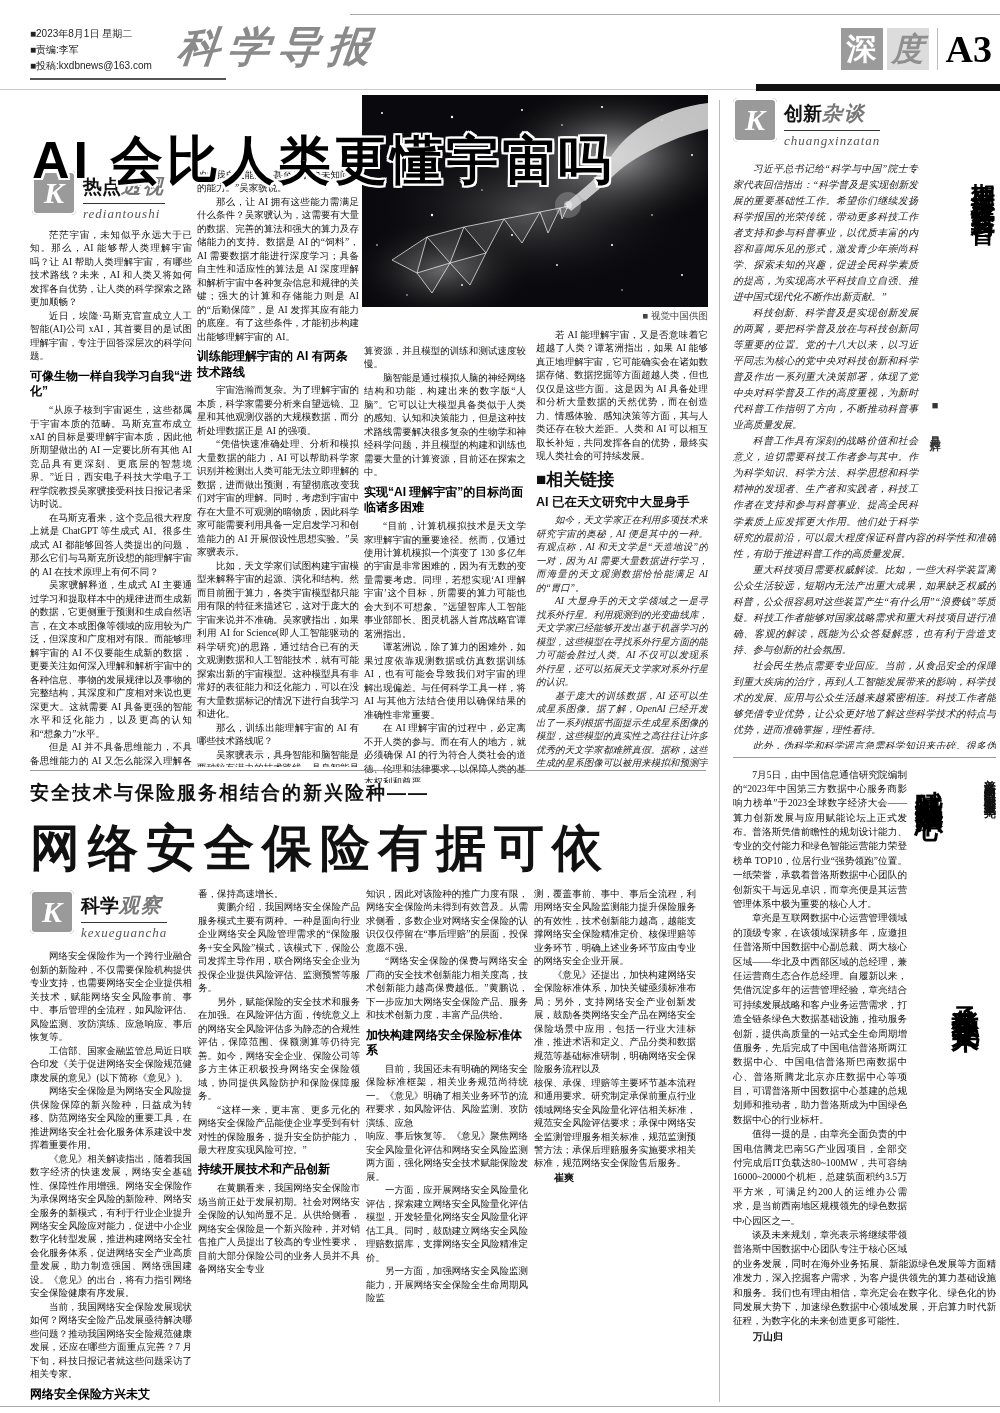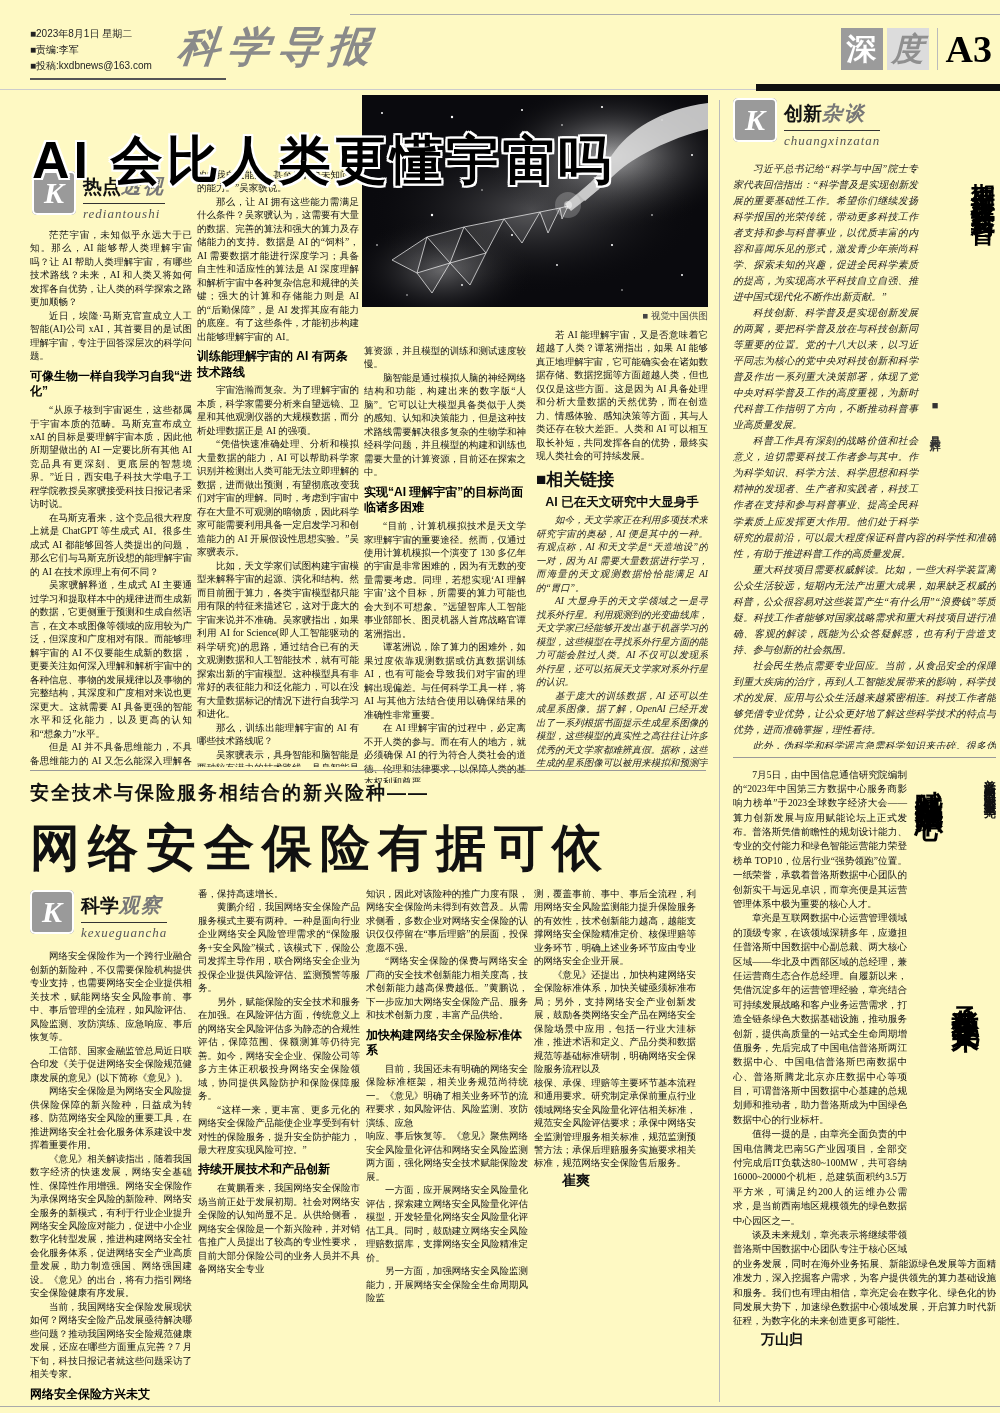--- a/index.html
+++ b/index.html
@@ -1,35 +1,35 @@
 <!DOCTYPE html>
 <html><head>
 <meta charset="utf-8">
 <style>
   html,body{margin:0;padding:0;background:#e8e8e8;}
-  .page{position:relative;width:1000px;height:1413px;margin:0 auto;background:#fef9c3;overflow:hidden;
+  .page{position:relative;width:1000px;height:1413px;margin:0 auto;background:#ffffff;overflow:hidden;
         font-family:"Liberation Serif","DejaVu Serif",serif;color:#111;}
   
   .top-rule{position:absolute;top:14px;left:350px;width:650px;border-top:1px solid #aaa;}
   .hdr-meta{position:absolute;top:26px;left:30px;width:196px;font:10px/1.6 "Liberation Sans",sans-serif;color:#222;
             border-bottom:2px solid #555;padding-bottom:4px;}
   .masthead{position:absolute;top:26px;left:178px;font:bold italic 42px/1 "Liberation Serif",serif;
             color:#8a8a8a;letter-spacing:8px;transform:skewX(-6deg);}
   .sec-ind{position:absolute;top:28px;right:8px;display:flex;align-items:center;gap:4px;}
   .sec-box1{width:42px;height:42px;background:#9b9b9b;color:#fff;font:bold 30px/42px "Liberation Sans",sans-serif;text-align:center;}
   .sec-box2{width:42px;height:42px;background:#dcdcdc;color:#8f8f8f;font:bold italic 32px/42px "Liberation Serif",serif;text-align:center;}
   .sec-pageno{font:bold 38px/42px "Liberation Serif",serif;color:#000;border-left:1px solid #bbb;padding-left:8px;margin-left:4px;}
   .hdr-line{position:absolute;top:89px;left:0;width:756px;border-top:1px solid #ccc;}
   .hdr-bar{position:absolute;top:84px;left:756px;width:244px;height:7px;background:#111;}
   
   .col p{margin:0;text-indent:2em;text-align:justify;}
   .col p.cont{text-indent:0;}
   .col{font-size:9.5px;line-height:1.42;}
   h3.sub{font:bold 12px/1.3 "Liberation Sans",sans-serif;margin:5px 0 4px;color:#000;}
-  .byl{text-align:right;font-weight:bold;font-family:"Liberation Sans",sans-serif;font-size:14px;margin-top:2px;}
+  .byl{text-align:right;font-weight:bold;font-family:"Liberation Sans",sans-serif;font-size:10px;margin-top:2px;}
   
   .badge{display:flex;align-items:flex-start;gap:7px;}
   .badge .kbox{width:44px;height:44px;background:#9a9a9a;border-radius:5px;box-shadow:inset 0 0 0 2px #fff,inset 0 0 0 3px #9a9a9a;
                color:#fff;font:bold italic 30px/44px "Liberation Serif",serif;text-align:center;flex:none;}
   .badge .btxt{padding-top:2px;}
   .badge .brow{border-bottom:1.5px solid #333;padding-bottom:3px;white-space:nowrap;}
   .badge .bbold{font:bold 19px "Liberation Sans",sans-serif;color:#111;}
   .badge .bscript{font:bold italic 20px "Liberation Serif",serif;color:#777;letter-spacing:2px;}
   .badge .bpinyin{font:italic 13px/1.5 "Liberation Serif",serif;color:#555;letter-spacing:1px;}
   
@@ -39,21 +39,21 @@
              font:9.5px "Liberation Sans",sans-serif;color:#444;}
   .headline{position:absolute;left:2px;top:4px;width:700px;z-index:5;
             font:900 52px/1 "Liberation Sans",sans-serif;letter-spacing:4px;color:#000;white-space:nowrap;
             text-shadow:-2px -2px 0 #fff,2px -2px 0 #fff,-2px 2px 0 #fff,2px 2px 0 #fff,0 -2px 0 #fff,0 2px 0 #fff,-2px 0 0 #fff,2px 0 0 #fff;}
   .mbadge{position:absolute;left:2px;top:76px;}
   .mcol1{position:absolute;left:0;top:134px;width:162px;height:538px;overflow:hidden;}
   .mcol2{position:absolute;left:167px;top:74px;width:162px;height:598px;overflow:hidden;}
   .mcol3{position:absolute;left:334px;top:234px;width:162px;height:438px;overflow:hidden;margin-top:16px;}
   .mcol4{position:absolute;left:506px;top:234px;width:172px;height:438px;overflow:hidden;}
   .links-h{font:bold 17px/1.2 "Liberation Sans",sans-serif;margin:6px 0 4px;}
-  .links-t{font:bold 12.5px/1.3 "Liberation Sans",sans-serif;text-align:center;margin:2px 0 4px;}
+  .links-t{font:bold 12.5px/1.3 "Liberation Sans",sans-serif;text-align:left;margin:2px 0 4px;}
   .kai p{font-style:italic;color:#222;}
   .h-div{position:absolute;top:770px;left:30px;width:676px;border-top:1px solid #999;}
   
   .security{position:absolute;left:30px;top:782px;width:678px;height:624px;overflow:hidden;}
   .kicker{font:bold 19px/1.2 "Liberation Sans",sans-serif;color:#111;letter-spacing:2px;}
   .sec-headline{font:900 50px/1.1 "Liberation Sans",sans-serif;letter-spacing:8px;margin:16px 0 12px;white-space:nowrap;}
   .sec-cols{display:flex;gap:6px;}
   .sec-cols .col{width:162px;flex:none;height:518px;overflow:hidden;}
   .sbadge{margin:2px 0 8px;}
   

